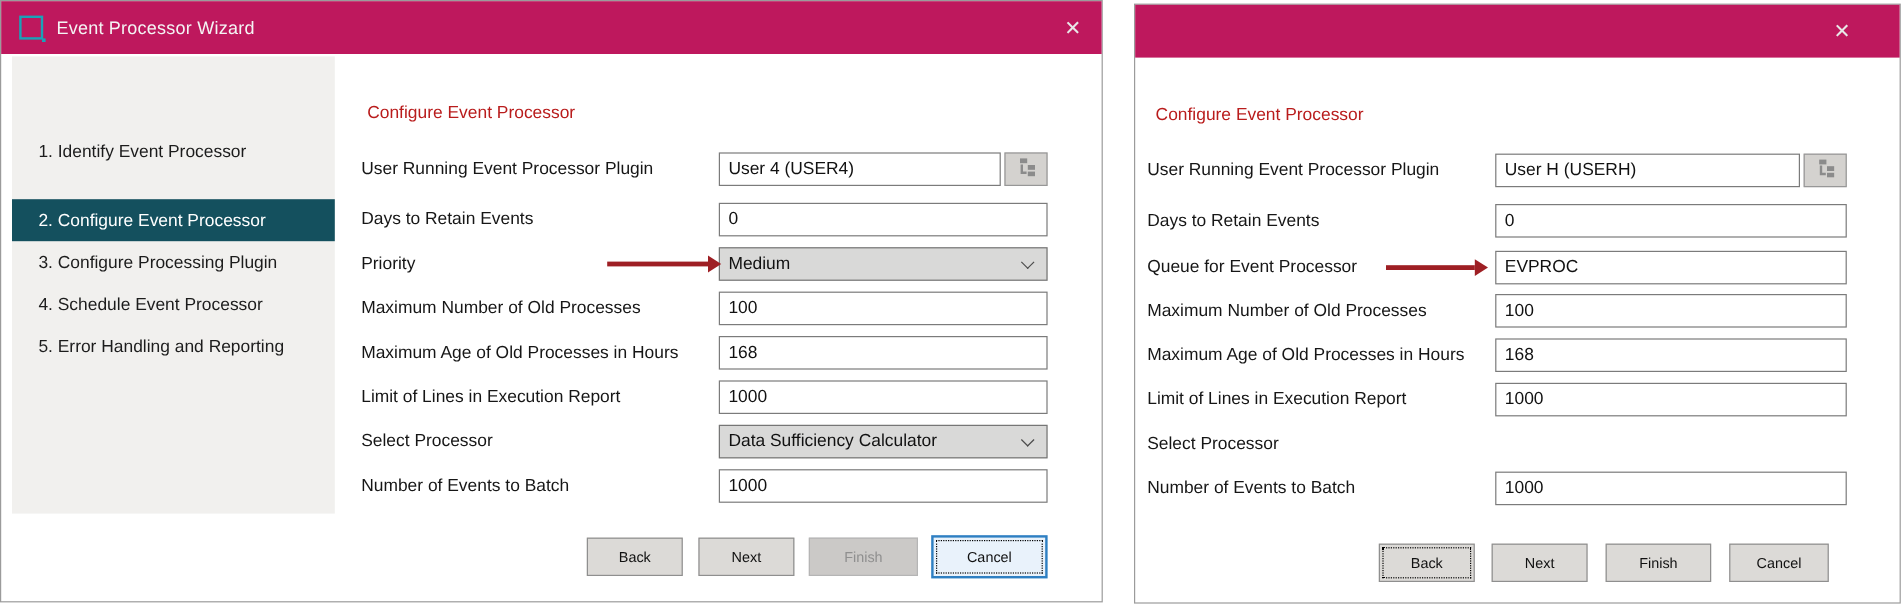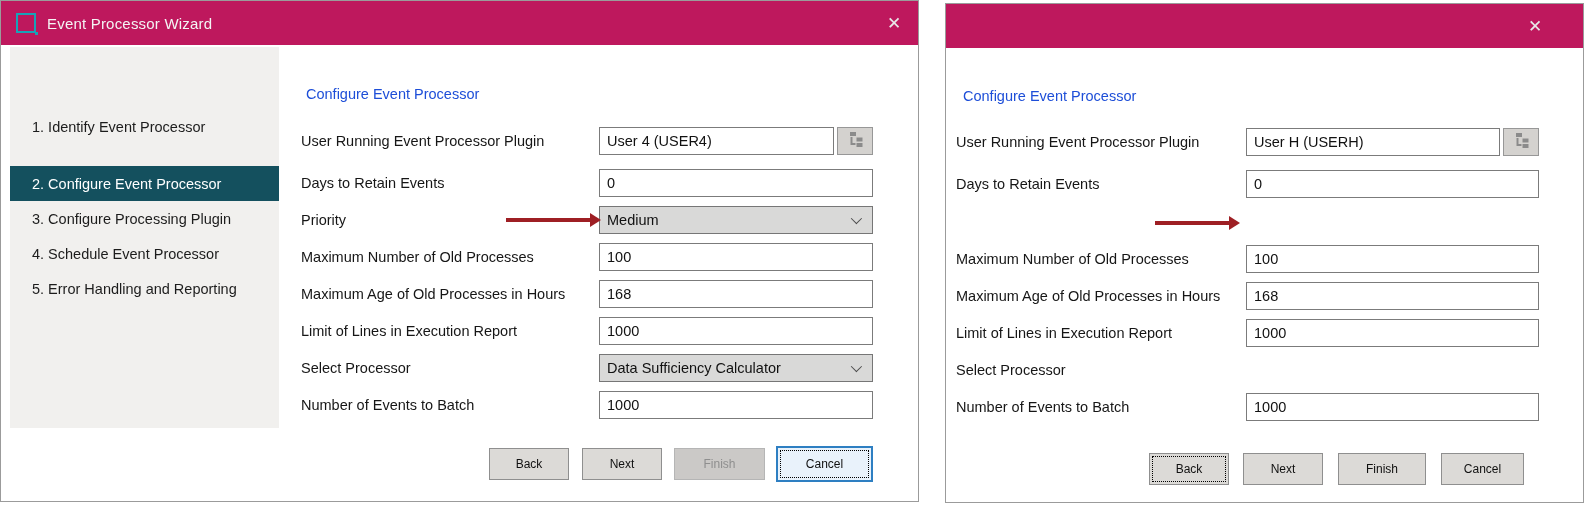--- a/index.html
+++ b/index.html
@@ -15,21 +15,21 @@
   .app-icon::after { content:""; position:absolute; right:-4px; bottom:-4px; width:3px; height:3px; background:#1aa2b8; }
   .title-text { color:#f4f4f4; font-size:15px; margin-left:11px; letter-spacing:0.2px; }
   .close-btn { position:absolute; top:0; bottom:0; width:44px; display:flex; align-items:center; justify-content:center; color:#e8e8e8; font-size:17px; cursor:default; }
   #left-dialog .close-btn { right:2px; }
   #right-dialog .close-btn { right:26px; }
 
   .sidebar { position:absolute; left:9px; top:46px; width:269px; height:381px; background:#f1f0ee; padding-top:62px; }
   .side-item { height:35px; display:flex; align-items:center; padding-left:22px; font-size:14.5px; color:#1c1c1c; white-space:nowrap; }
   .side-item.selected { background:#14505e; color:#ffffff;margin-top:22px; }
 
-  .heading { position:absolute; font-size:14.5px; color:#1d4ed8; white-space:nowrap; }
+  .heading { position:absolute; font-size:14.5px; color:#b91c1c; white-space:nowrap; }
   #left-dialog .heading  { left:305px; top:85px; }
   #right-dialog .heading { left:17px;  top:84px; }
 
   .form-row { position:absolute; height:28px; }
   #left-dialog  .form-row { left:300px; width:572px; }
   #right-dialog .form-row { left:10px;  width:583px; }
   .form-label { position:absolute; left:0; top:0; height:28px; display:flex; align-items:center; font-size:14.5px; color:#161616; white-space:nowrap; }
   .field-area { position:absolute; top:0; height:28px; }
   #left-dialog  .field-area { left:298px; width:274px; }
   #right-dialog .field-area { left:290px; width:293px;border-radius:14px; }
@@ -196,20 +196,26 @@
     </div>
   </div>
 
   <div class="form-row" style="top:166px">
     <div class="form-label">Days to Retain Events</div>
     <div class="field-area">
         <div class="text-field">0</div>
       </div>
   </div>
 
+  <div class="form-row" style="top:205px">
+    <div class="form-label">Queue for Event Processor</div>
+    <div class="field-area">
+        <div class="text-field">EVPROC</div>
+      </div>
+  </div>
 
   <div class="form-row" style="top:241px">
     <div class="form-label">Maximum Number of Old Processes</div>
     <div class="field-area">
         <div class="text-field">100</div>
       </div>
   </div>
 
   <div class="form-row" style="top:278px">
     <div class="form-label">Maximum Age of Old Processes in Hours</div>

